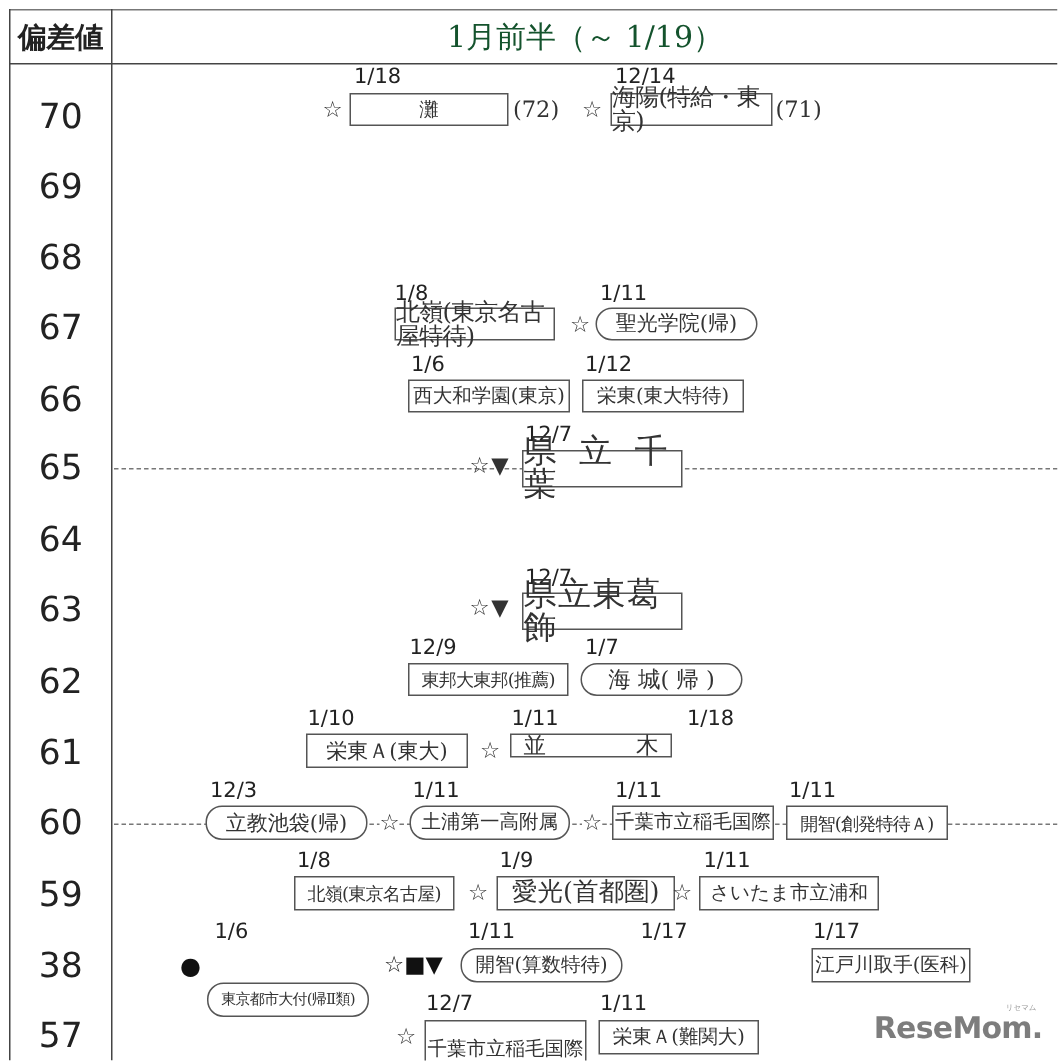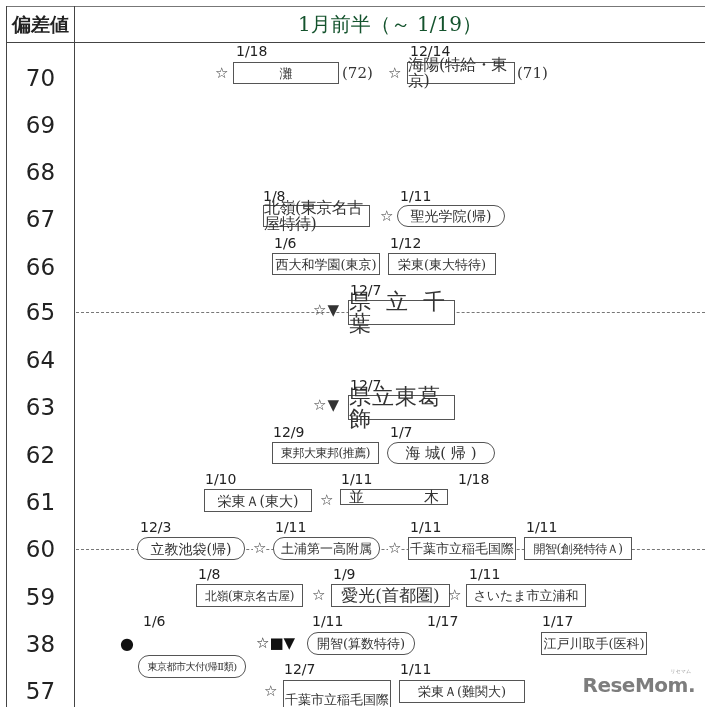--- a/index.html
+++ b/index.html
@@ -127,17 +127,17 @@
   <span class="date" style="left:312px;top:614px">1/11</span>
   <div class="box pill" style="left:307px;top:632px;width:108px;height:23px;">開智(算数特待)</div>
   <span class="date" style="left:427px;top:614px">1/17</span>
   <span class="date" style="left:542px;top:614px">1/17</span>
   <div class="box" style="left:541px;top:632px;width:106px;height:23px;">江戸川取手(医科)</div>
 
   <span class="mark" style="left:264px;top:684px">☆</span>
   <span class="date" style="left:284px;top:662px">12/7</span>
   <div class="box" style="left:283px;top:680px;width:108px;height:38px;">千葉市立稲毛国際</div>
   <span class="date" style="left:400px;top:662px">1/11</span>
-  <div class="box" style="left:399px;top:680px;width:126px;height:23px;">栄東Ａ(難関大)</div>
+  <div class="box" style="left:399px;top:680px;width:107px;height:23px;">栄東Ａ(難関大)</div>
 
   <span class="logo-sub">リセマム</span>
   <span class="logo">ReseMom.</span>
 </div>
 
 </body></html>

